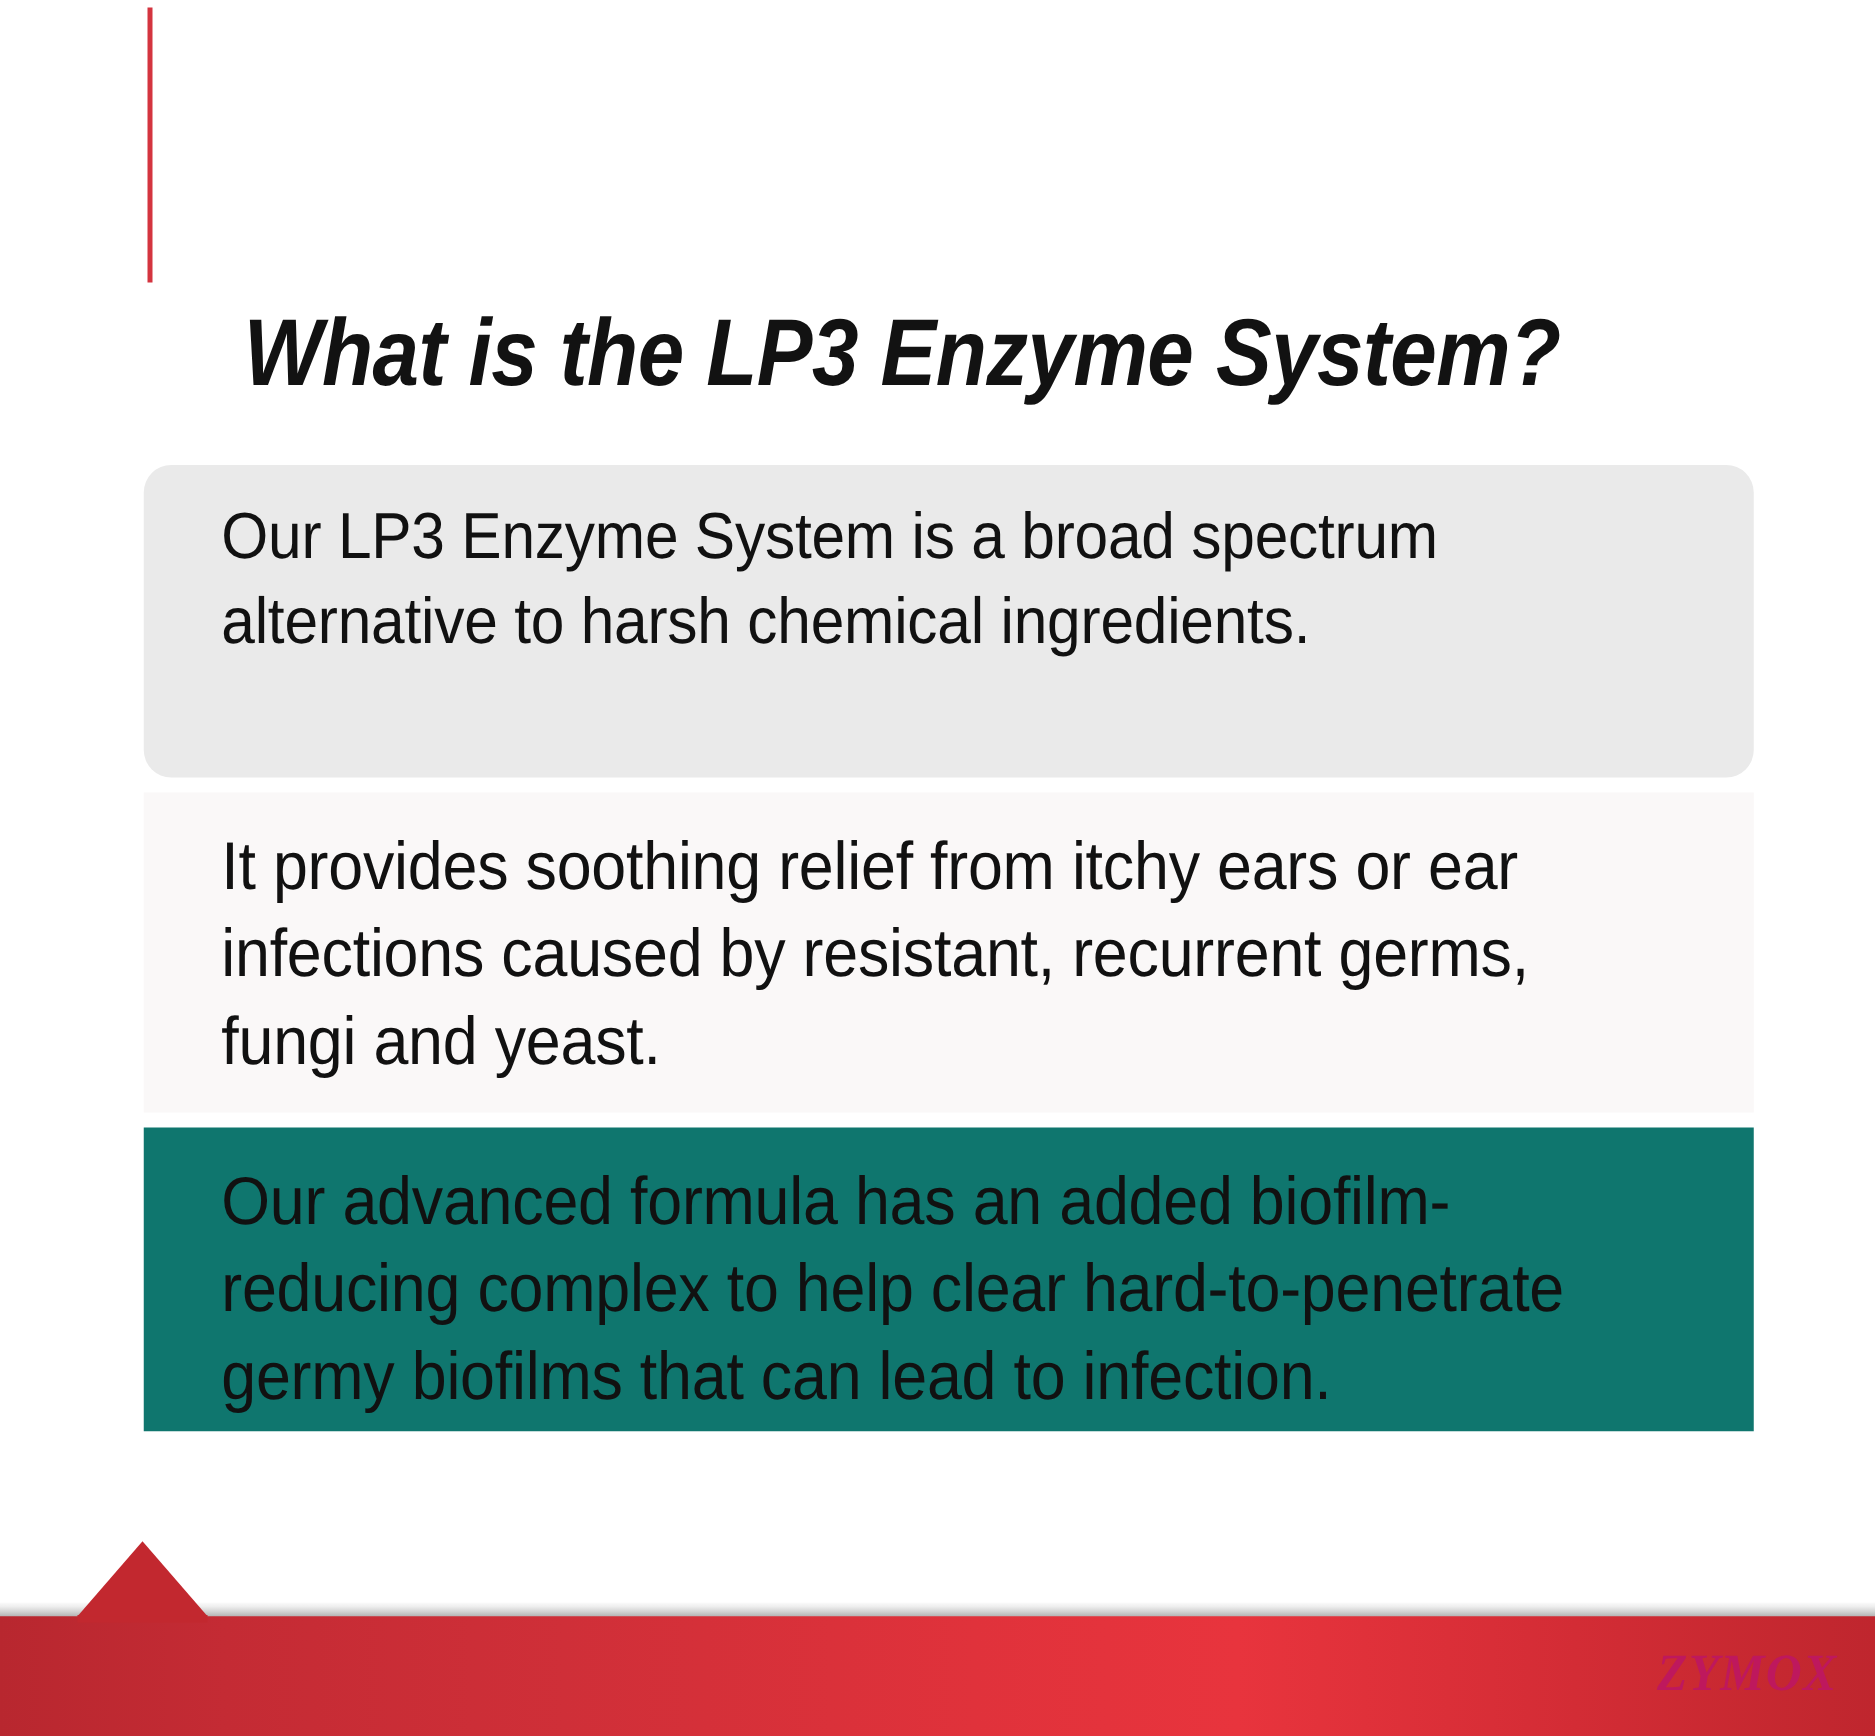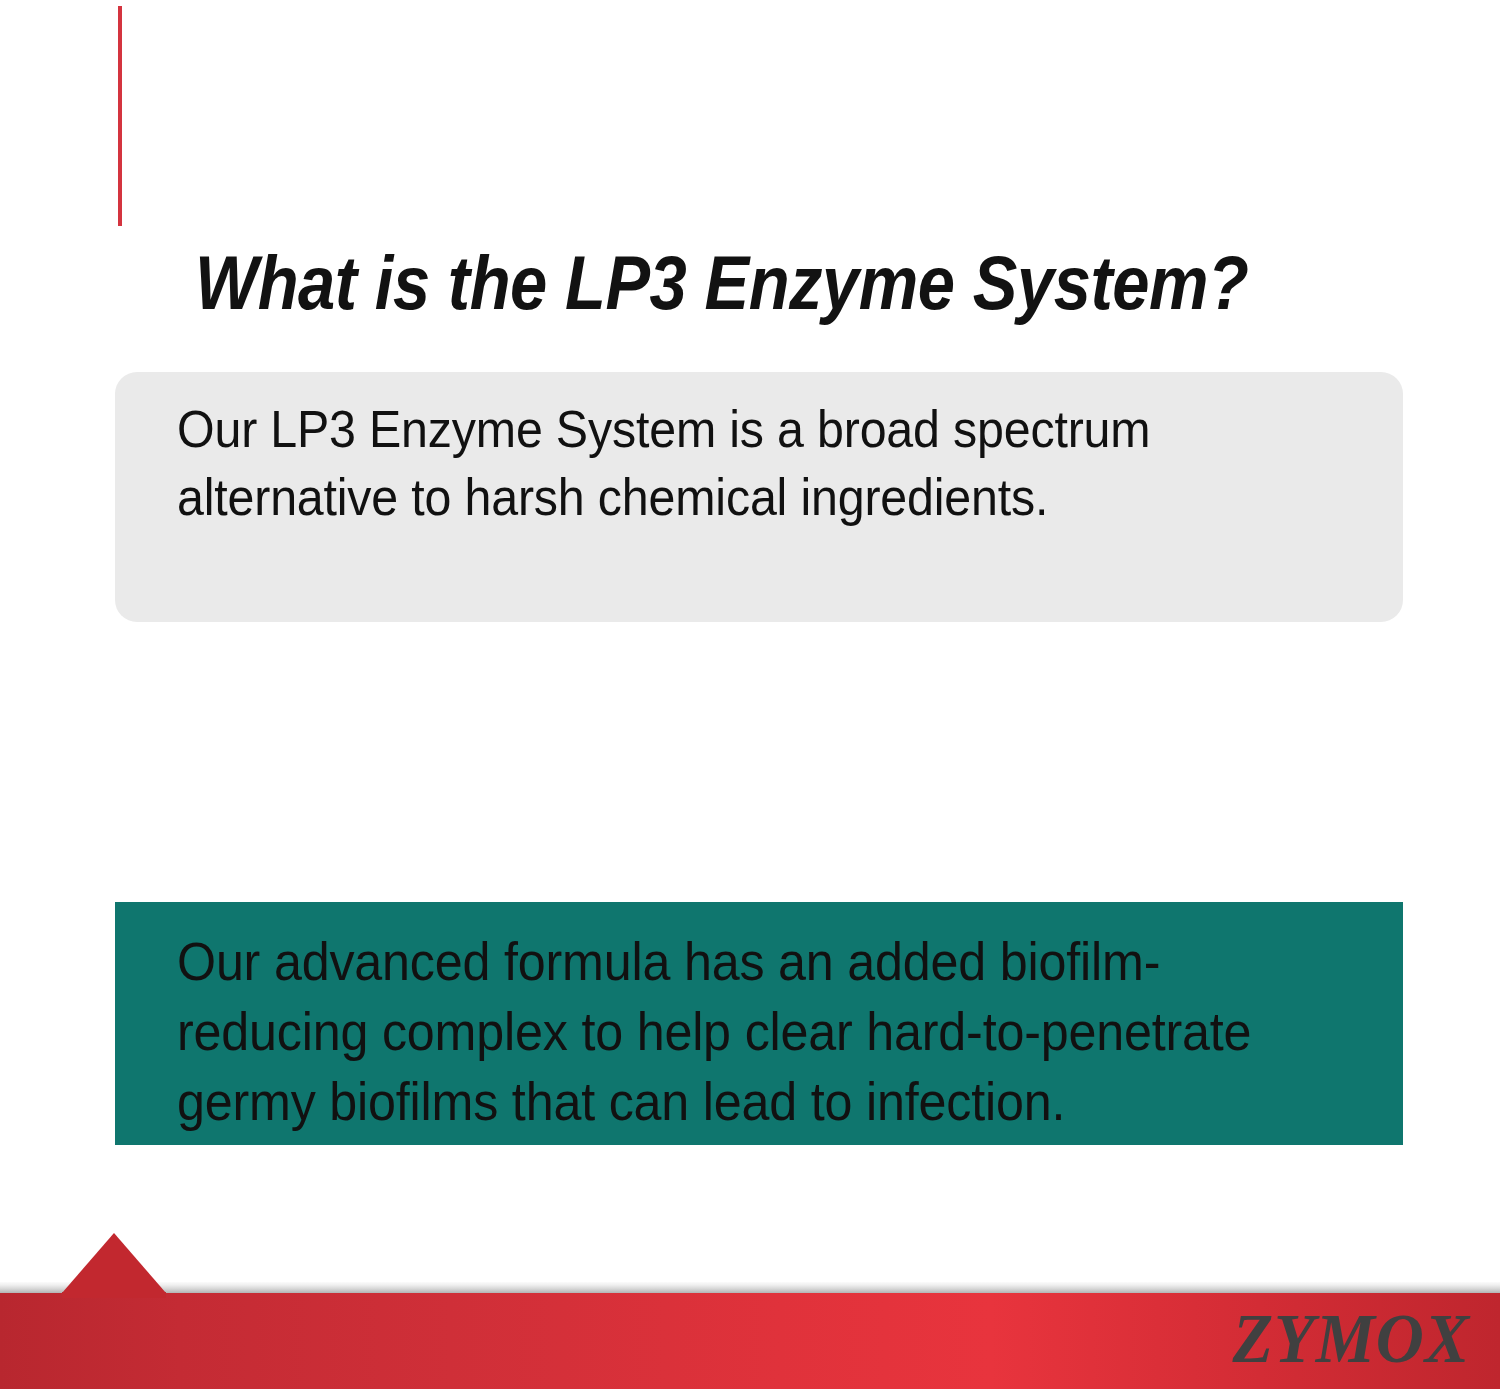--- a/index.html
+++ b/index.html
@@ -186,22 +186,22 @@
 
   .brand-logo {
     position: absolute;
     right: 30px;
     top: 78px;
     height: 62px;
     line-height: 62px;
     font-family: "Liberation Serif", "DejaVu Serif", serif;
     font-weight: 700;
     font-style: italic;
-    font-size: 70px;
-    color: #404040;
+    font-size: 42px;
+    color: #be185d;
     letter-spacing: 1px;
     white-space: nowrap;
   }
   .brand-logo span {
     display: inline-block;
     transform: scaleX(0.95);
     transform-origin: right center;
   }
 </style>
 </head>
@@ -213,20 +213,23 @@
 
 
   <div class="subtitle">
     <span>What is the LP3 Enzyme System?</span>
   </div>
 
   <div class="panel panel-1">
     <span>Our LP3 Enzyme System is a broad spectrum alternative to harsh chemical ingredients.</span>
   </div>
 
+  <div class="panel panel-2">
+    <span>It provides soothing relief from itchy ears or ear infections caused by resistant, recurrent germs, fungi and yeast.</span>
+  </div>
 
   <div class="panel panel-3">
     <span>Our advanced formula has an added biofilm-reducing complex to help clear hard-to-penetrate germy biofilms that can lead to infection.</span>
   </div>
 
   <div class="footer">
     <div class="footer-band"></div>
     <div class="footer-strip"></div>
     <div class="footer-peak-base"></div>
     <div class="footer-peak"></div>

